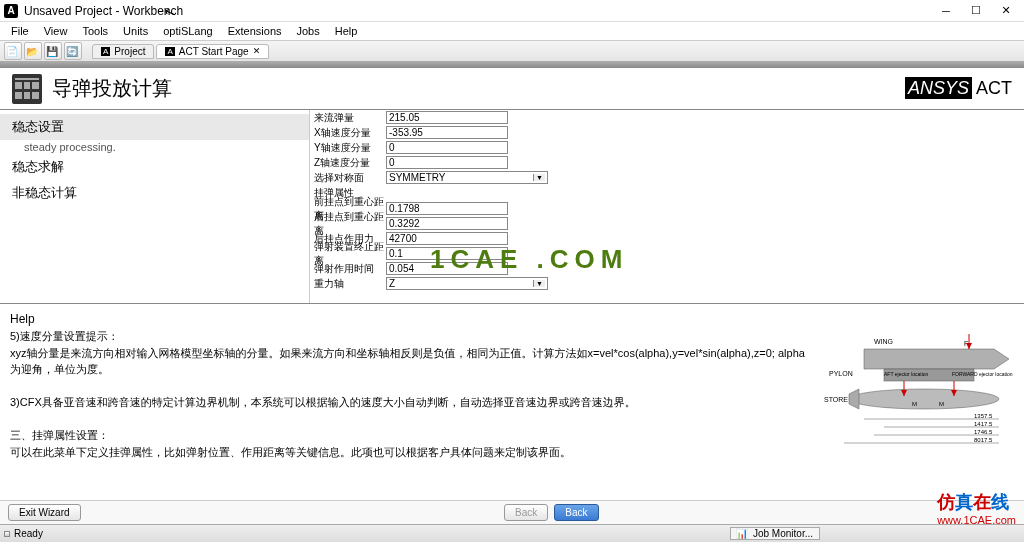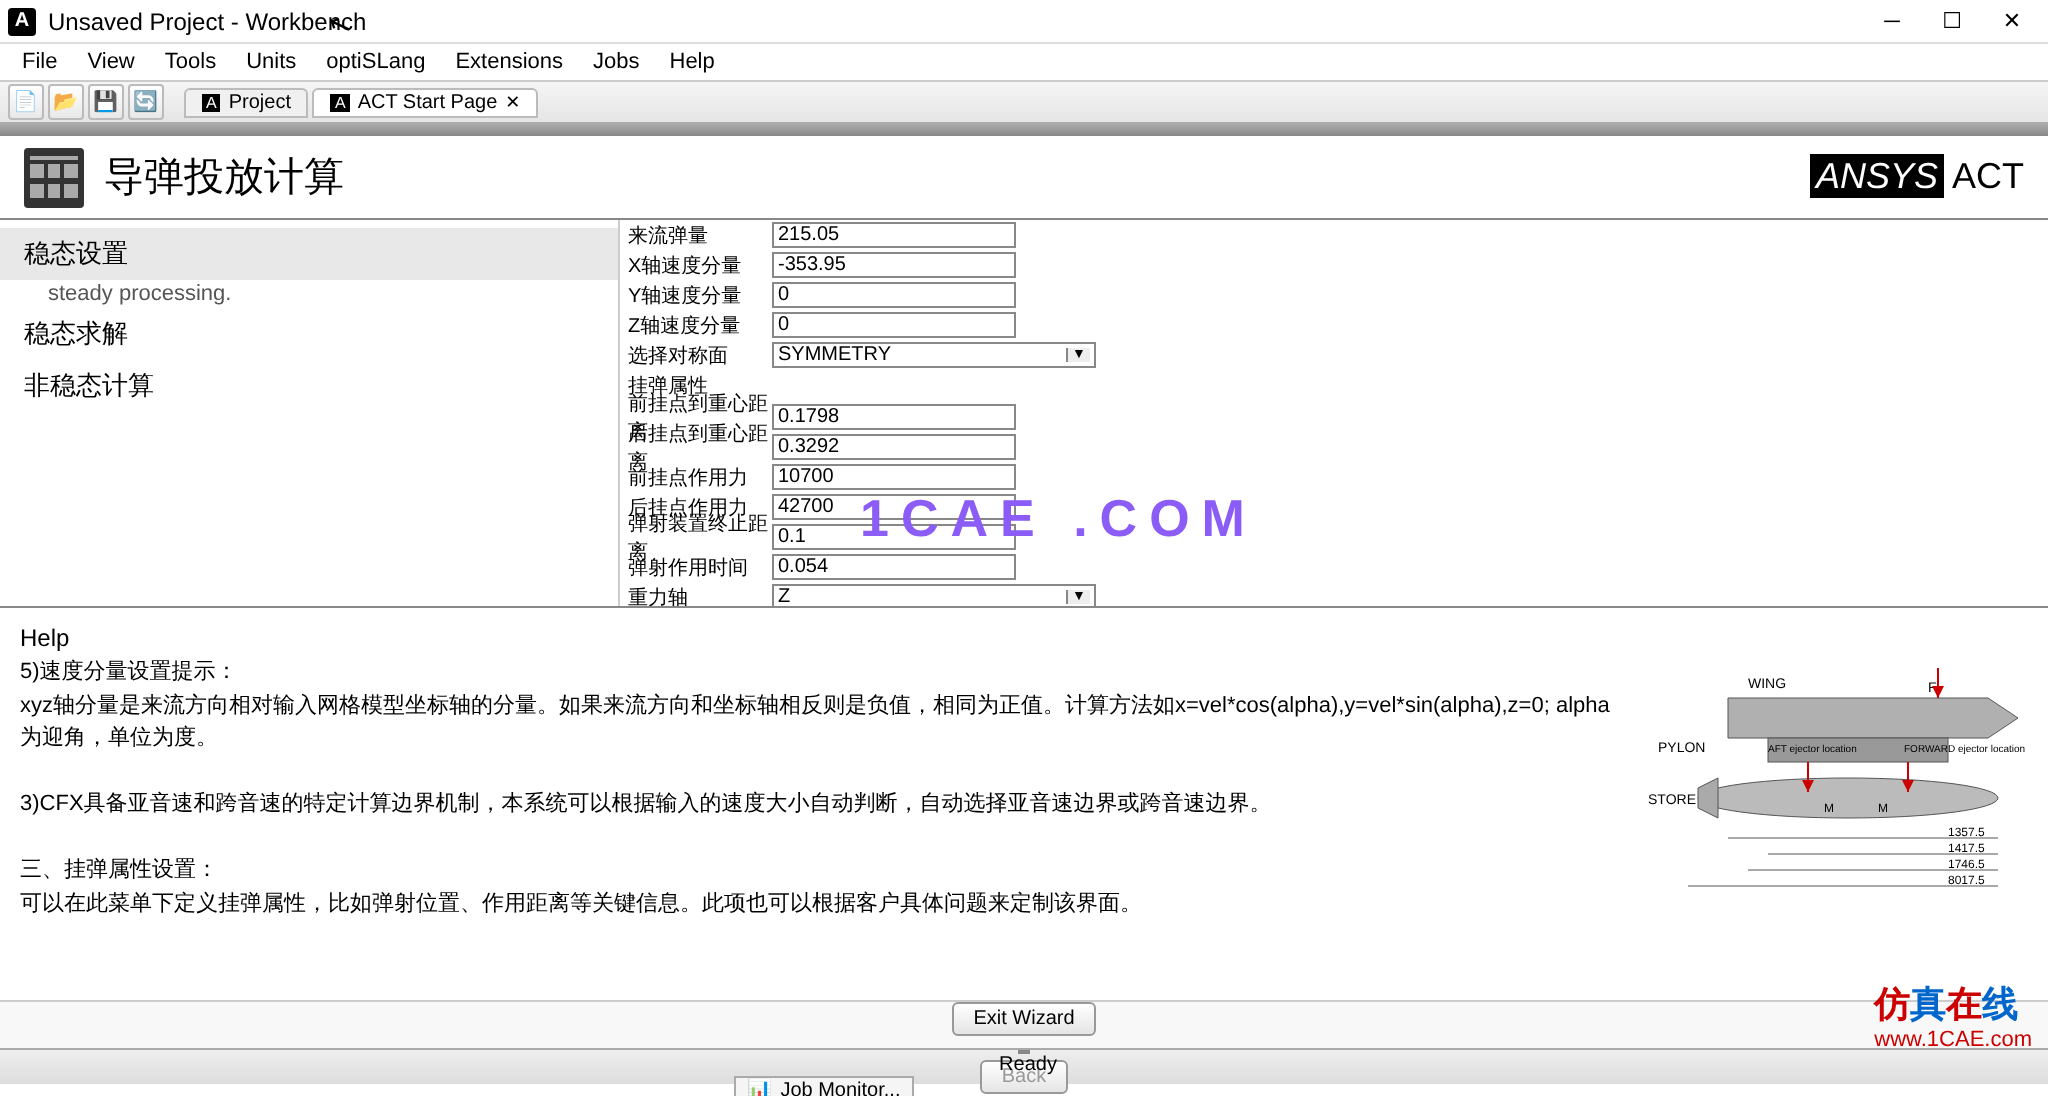--- a/index.html
+++ b/index.html
@@ -36,32 +36,32 @@
   .formrow { display: flex; align-items: center; height: 15px; }
   .formrow .lbl { width: 76px; text-align: left; padding-left: 4px; font-size: 10px;}
   .formrow input, .formrow .select { height: 13px; font-size: 10px; padding: 0 2px; border: 1px solid #888; width: 122px; }
   .formrow .select { width: 162px; display:flex; justify-content:space-between; align-items:center; background:#fff;}
   .section-lbl { padding: 1px 4px; font-size: 10px; }
   .helparea { height: 196px; padding: 6px 10px; display: flex; font-size: 11px; line-height: 1.5; }
   .helptext { flex: 1; }
   .helptext h3 { font-size: 12px; font-weight: normal; }
   .diagram { width: 205px; display:flex; align-items:flex-end; justify-content:flex-end; padding-bottom:20px;}
   .diagram svg { }
-  .navrow { height: 24px; display: flex; align-items: center; padding: 0 8px; background:#f8f8f8; border-top:1px solid #ccc; gap:6px;flex-direction:column;}
+  .navrow { height: 24px; display: flex; align-items: center; padding: 0 8px; background:#f8f8f8; border-top:1px solid #ccc; gap:6px;}
   .navbtn { padding: 2px 10px; border: 1px solid #999; border-radius: 3px; background: linear-gradient(#fff,#e5e5e5); cursor: pointer; font-size: 10px;}
   .navbtn.primary { background: linear-gradient(#6aa5e8,#3a7ad4); color:#fff; border-color:#2a5a9a;}
   .navbtn.disabled { color:#999;}
-  .statusbar { height: 18px; background: linear-gradient(#eee,#ddd); border-top: 1px solid #aaa; display: flex; align-items: center; padding: 0 4px; font-size: 10px; flex-direction: column; }
+  .statusbar { height: 18px; background: linear-gradient(#eee,#ddd); border-top: 1px solid #aaa; display: flex; align-items: center; padding: 0 4px; font-size: 10px; }
   .status-middle { flex:1; display:flex; justify-content:flex-end; padding-right:200px;}
   .jobmon { border:1px solid #aaa; padding:0 6px; background:#f5f5f5; display:flex; align-items:center; gap:4px;}
   .bullet { width:6px; height:6px; border:1px solid #888; background:linear-gradient(#fff,#ccc);}
   .watermark { position:absolute; right:8px; bottom:22px; font-size:18px; font-weight:bold;}
   .watermark .cn { color:#cc0000;}
   .watermark .url { font-size:11px; color:#cc0000; font-weight:normal; display:block; text-align:right;}
-  .faint-wm { position:absolute; left:430px; top:244px; font-size:26px; color:#8b5cf6; letter-spacing:6px; pointer-events:none; font-weight:bold;}
+  .faint-wm { position:absolute; left:430px; top:244px; font-size:26px; color:#4d7c0f; letter-spacing:6px; pointer-events:none; font-weight:bold;}
   .dd-arrow { width:12px; text-align:center; background:#eee; border-left:1px solid #888; font-size:7px;}
   .cursor { position:absolute; left:164px; top:4px; font-size:14px; pointer-events:none; transform: rotate(-20deg);}
 </style>
 </head>
 <body>
 
 <div class="titlebar">
   <span class="app-icon">A</span>
   <span class="title">Unsaved Project - Workbench</span>
   <span class="cursor">↖</span>
@@ -155,24 +155,20 @@
         </div>
       </div>
     <div class="section-lbl">挂弹属性</div>
     <div class="formrow">
         <span class="lbl">前挂点到重心距离</span>
         <input value="0.1798" style="">
       </div>
     <div class="formrow">
         <span class="lbl">后挂点到重心距离</span>
         <input value="0.3292" style="">
-      </div>
-    <div class="formrow">
-        <span class="lbl">前挂点作用力</span>
-        <input value="10700" style="">
       </div>
     <div class="formrow">
         <span class="lbl">后挂点作用力</span>
         <input value="42700" style="">
       </div>
     <div class="formrow">
         <span class="lbl">弹射装置终止距离</span>
         <input value="0.1" style="">
       </div>
     <div class="formrow">

